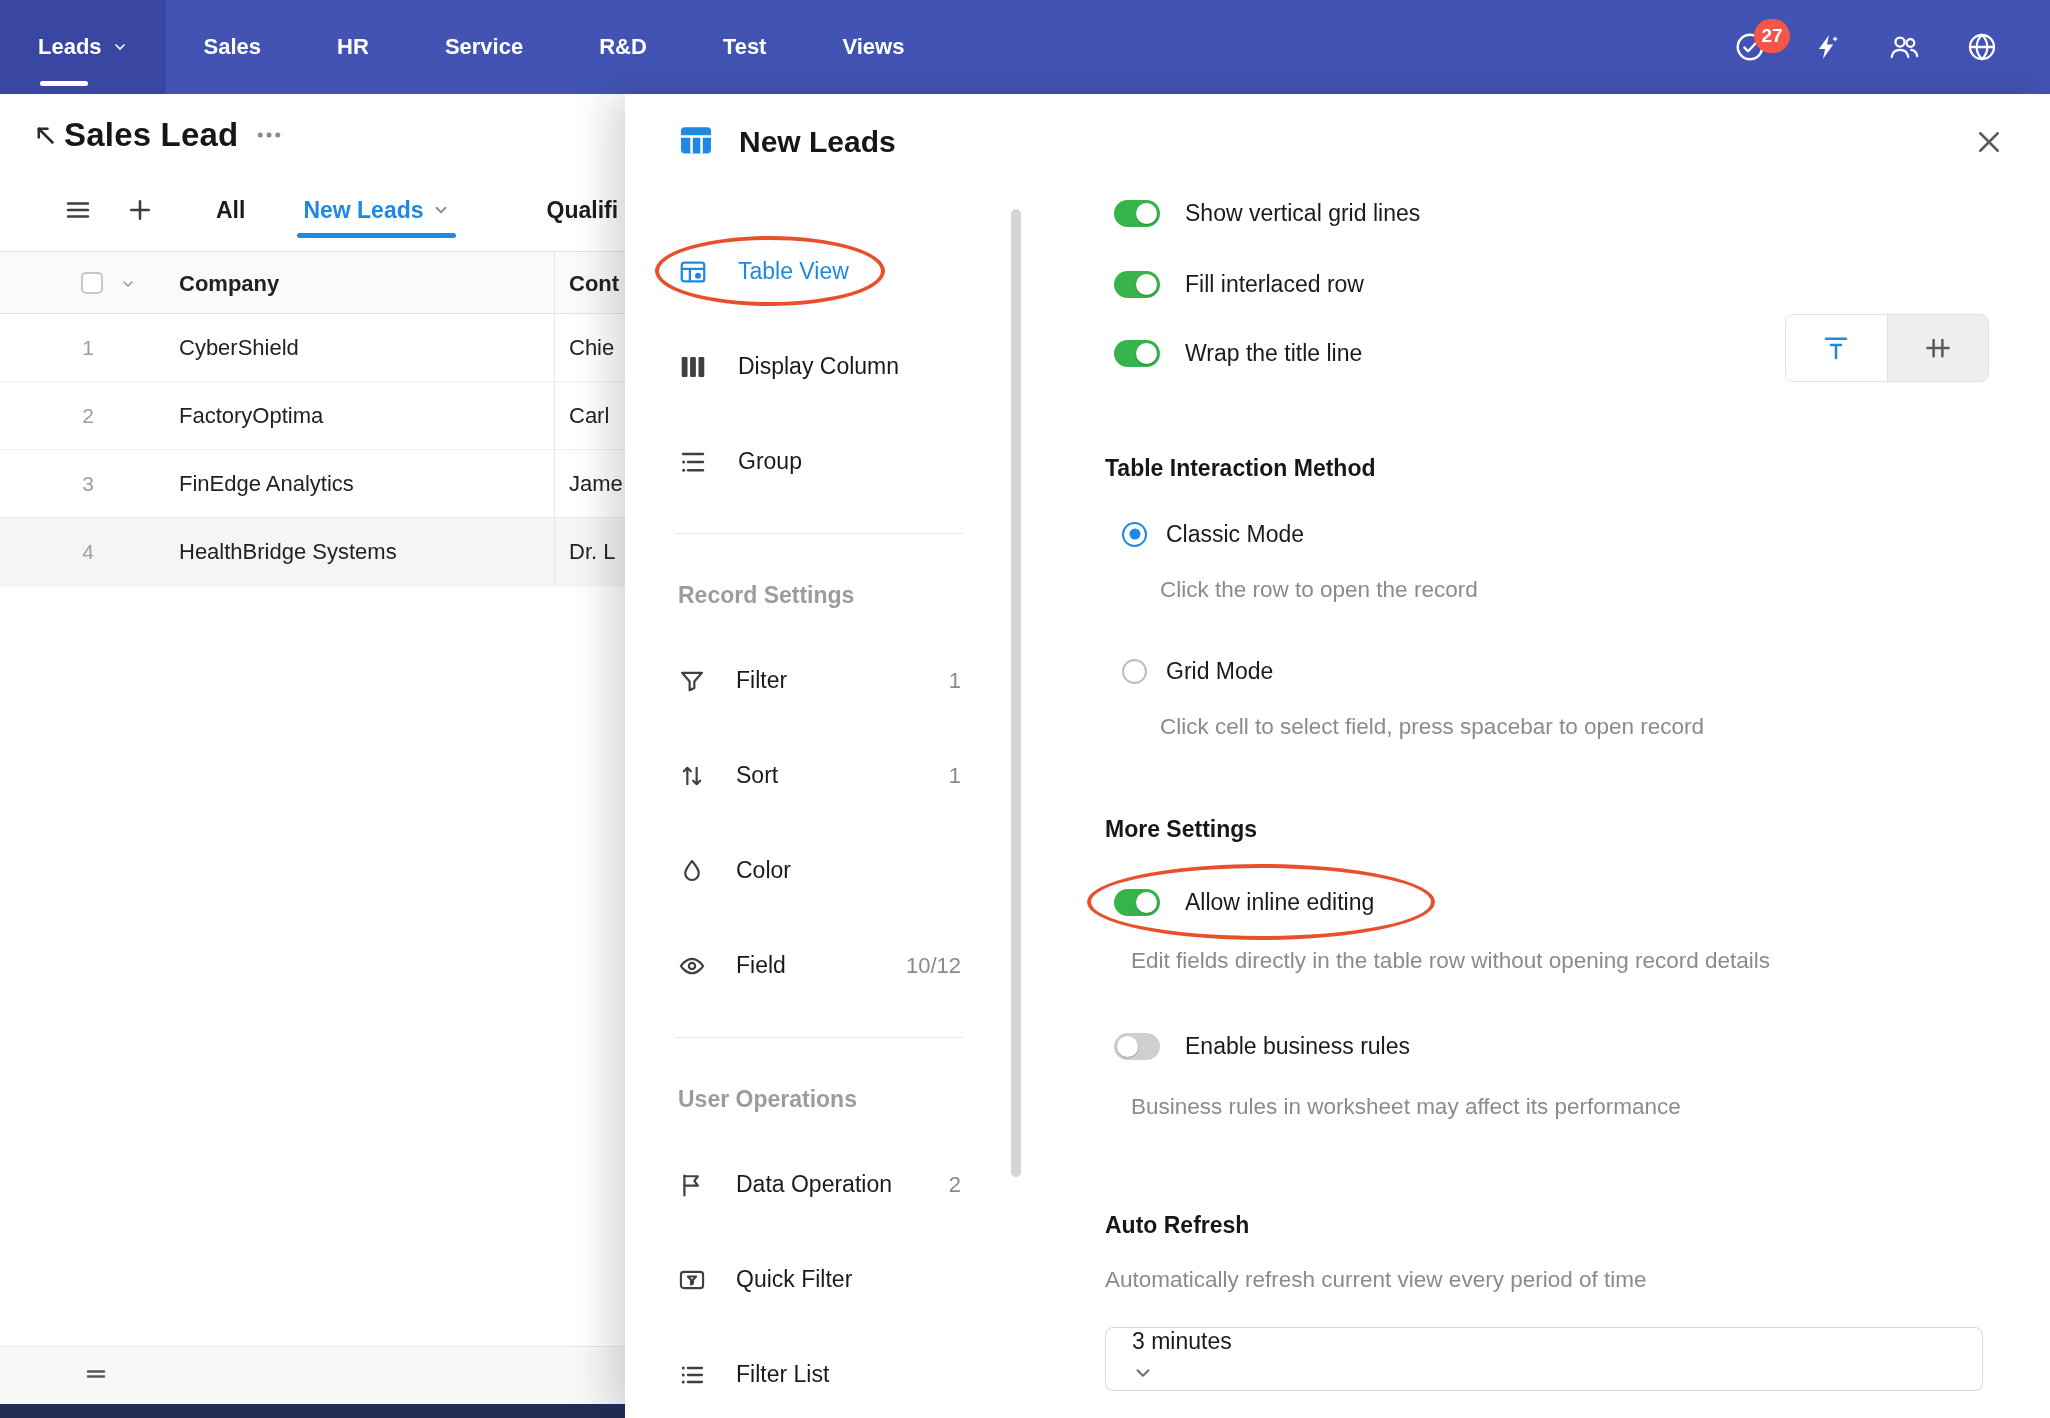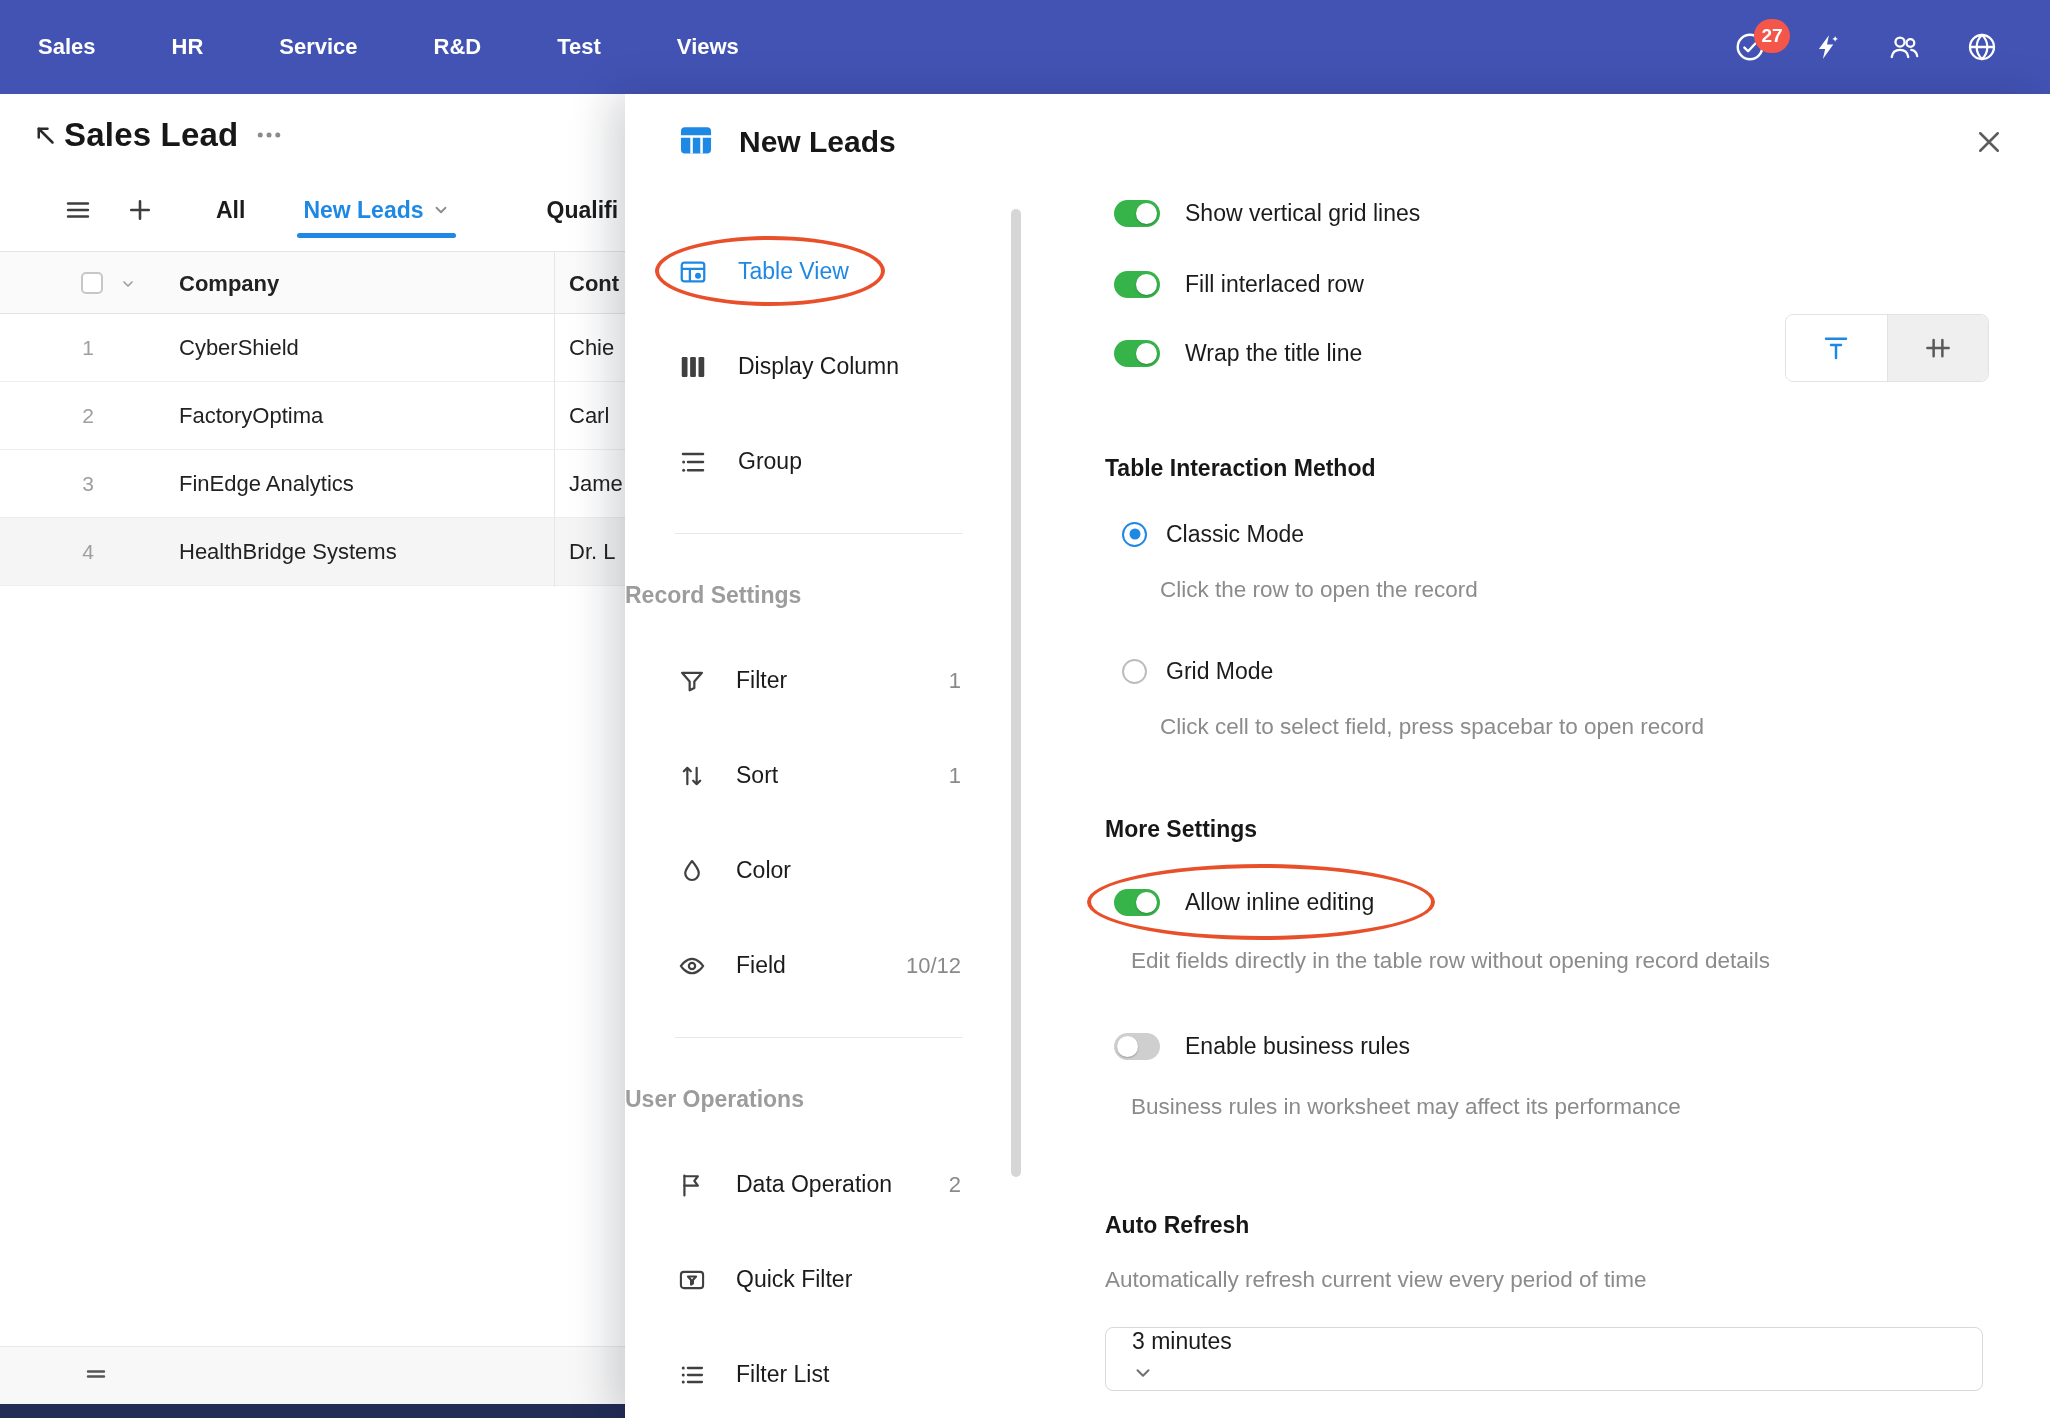--- a/index.html
+++ b/index.html
@@ -73,21 +73,21 @@
   .panel-title { margin-left:24px; font-size:30px; font-weight:600; color:#171717; }
   .panel-close { margin-left:auto; display:flex; cursor:pointer; }
 
   .panel-sidebar { position:absolute; top:96px; left:0; width:370px; bottom:0; padding-top:34px; }
   .side-item { height:95px; display:flex; align-items:center; padding:0 34px 0 53px; cursor:pointer; }
   .si-icon { display:flex; margin-right:30px; color:#404040; }
   .si-label { font-size:23px; color:#1b1b1b; }
   .si-badge { margin-left:auto; font-size:22px; color:#8a8a8a; }
   .side-item.active .si-icon, .side-item.active .si-label { color:#1e88e5; }
   .side-divider { height:1px; background:#e8e8e8; margin:24px 32px 24px 50px; }
-  .side-section { height:75px; display:flex; align-items:center; 
+  .side-section { height:75px; display:flex; align-items:center; padding-left:53px;
     font-size:23px; font-weight:700; color:#9c9c9c; }
 
   .panel-scrollbar { position:absolute; top:115px; left:386px; width:10px; height:968px;
     border-radius:5px; background:#d6d6d6; cursor:pointer; }
 
   .panel-content { position:absolute; left:480px; top:96px; width:905px; bottom:0; }
   .toggle-row { position:absolute; left:9px; height:36px; display:flex; align-items:center;text-align:center; }
   .t-label { margin-left:25px; font-size:23px; color:#1b1b1b; }
   .toggle { width:46px; height:27px; border-radius:14px; background:#36b44a; position:relative;
     flex:none; cursor:pointer; }
@@ -122,20 +122,29 @@
     pointer-events:none; z-index:30; }
   .annot-tableview { left:30px; top:142px; width:230px; height:70px; }
   .annot-inline { left:462px; top:770px; width:348px; height:76px; }
 </style>
 </head>
 <body>
 
 <div class="screen">
 
   <nav class="navbar">
+    <div class="nav-item active">
+      <span>Leads</span>
+      <span class="caret">
+        <svg viewBox="0 0 24 24" width="16" height="16">
+            <path d="M6 9l6 6 6-6" fill="none" stroke="#fff" stroke-width="2.6" stroke-linecap="round" stroke-linejoin="round"></path>
+          </svg>
+      </span>
+      <span class="nav-underline"></span>
+    </div>
     <div class="nav-item">
         <span>Sales</span>
       </div>
     <div class="nav-item">
         <span>HR</span>
       </div>
     <div class="nav-item">
         <span>Service</span>
       </div>
     <div class="nav-item">

